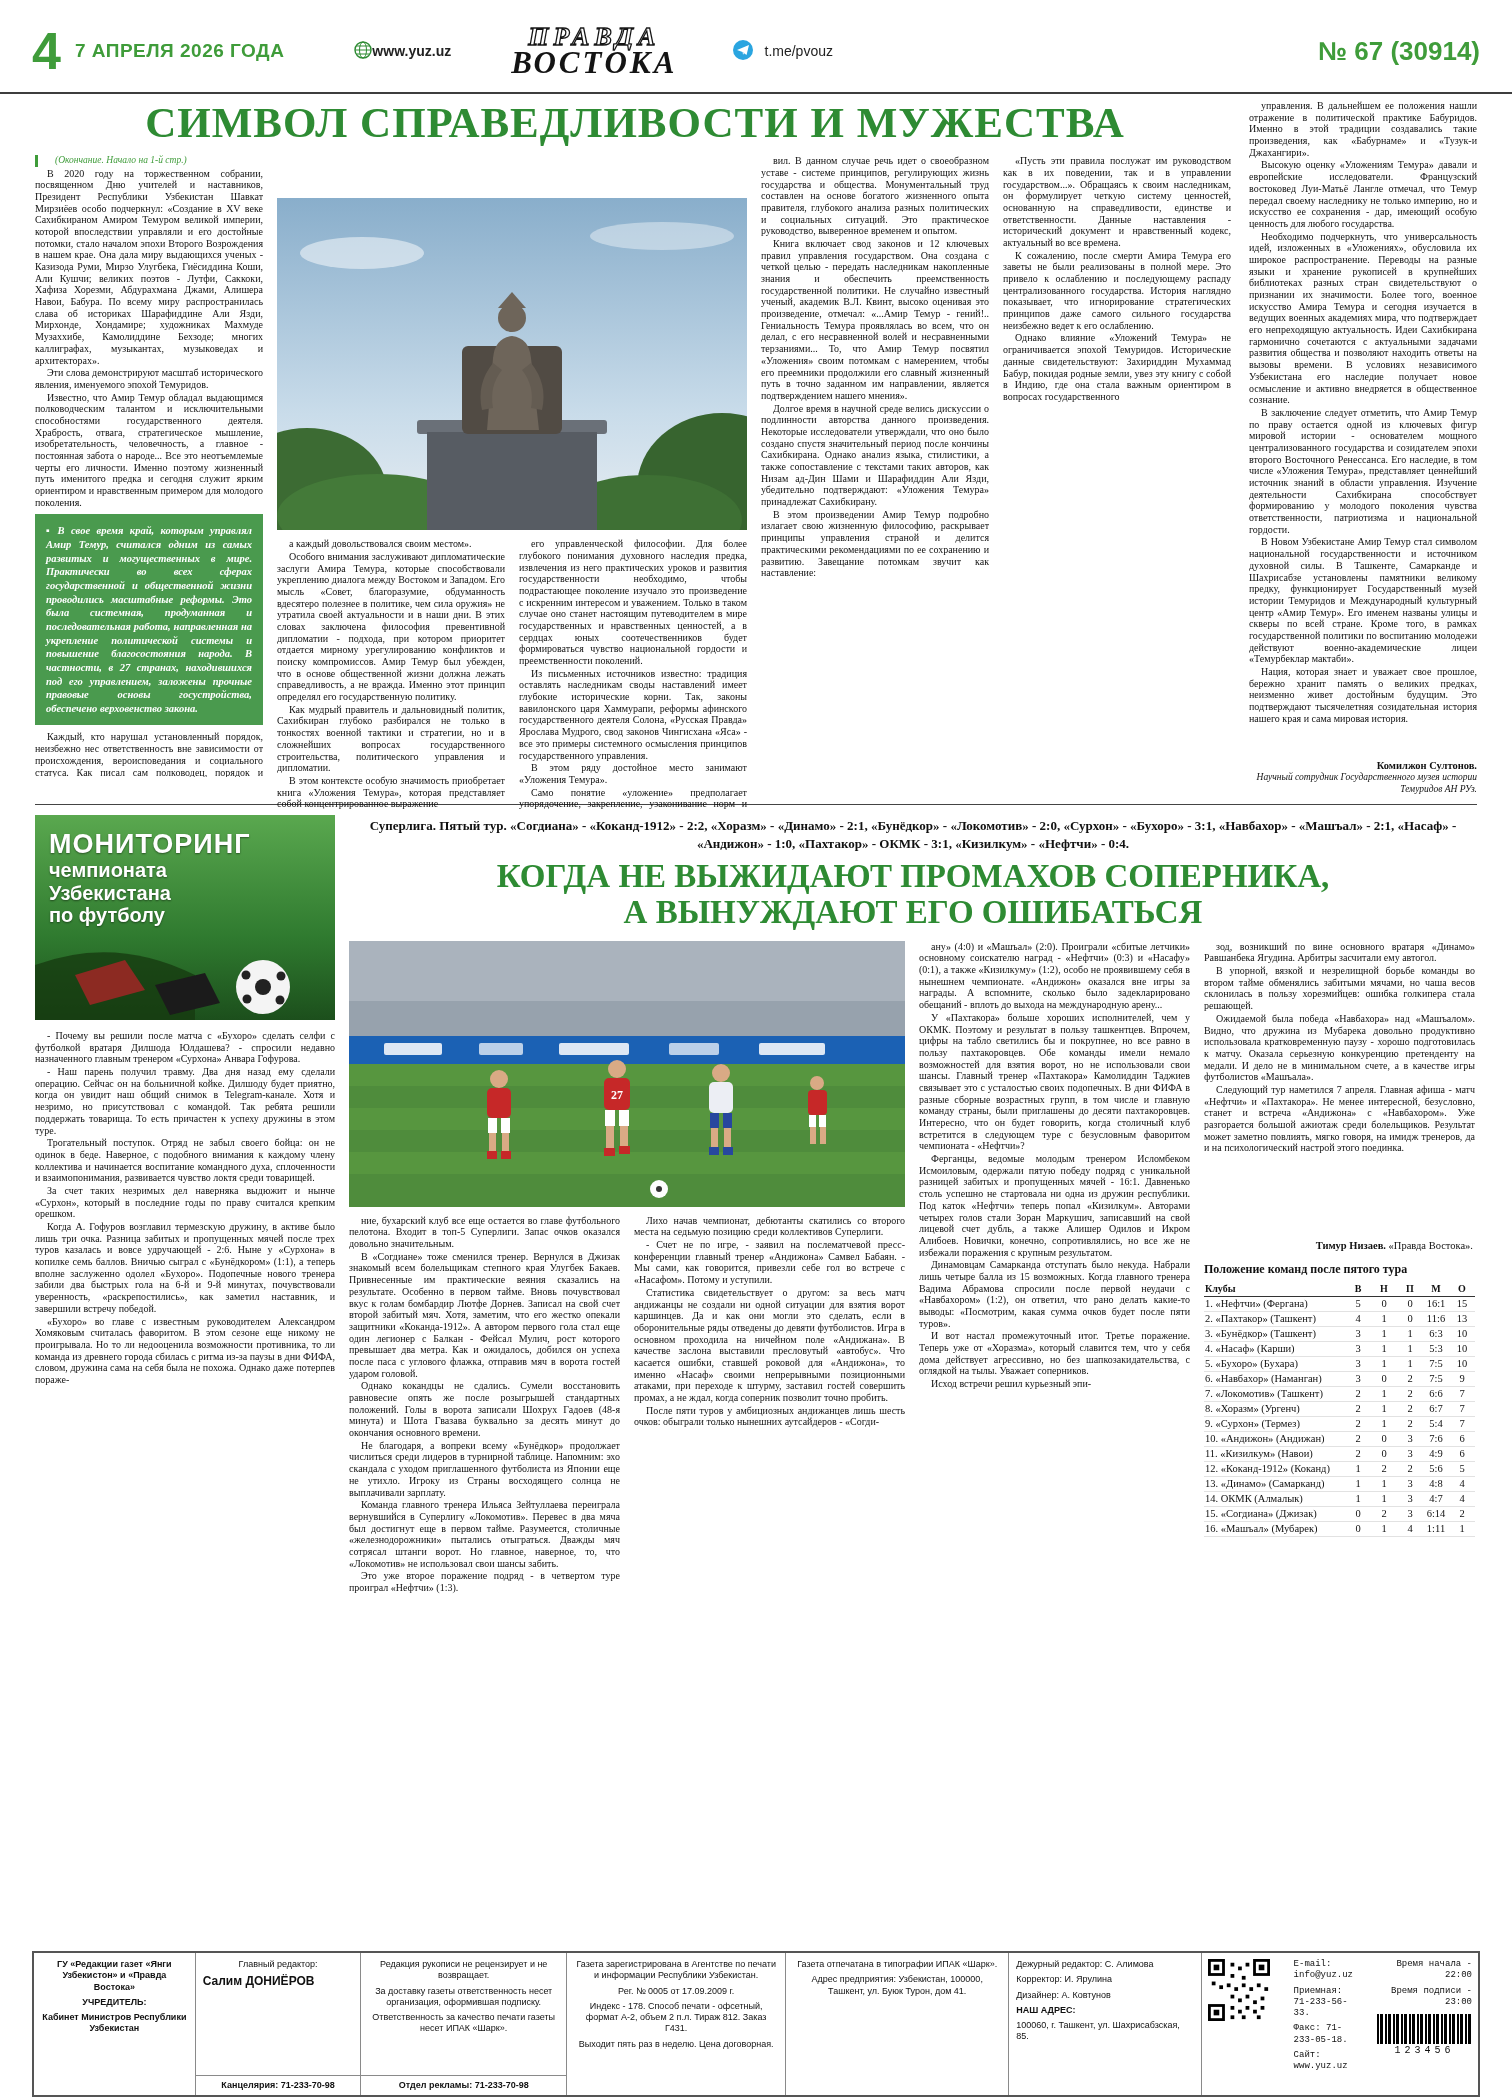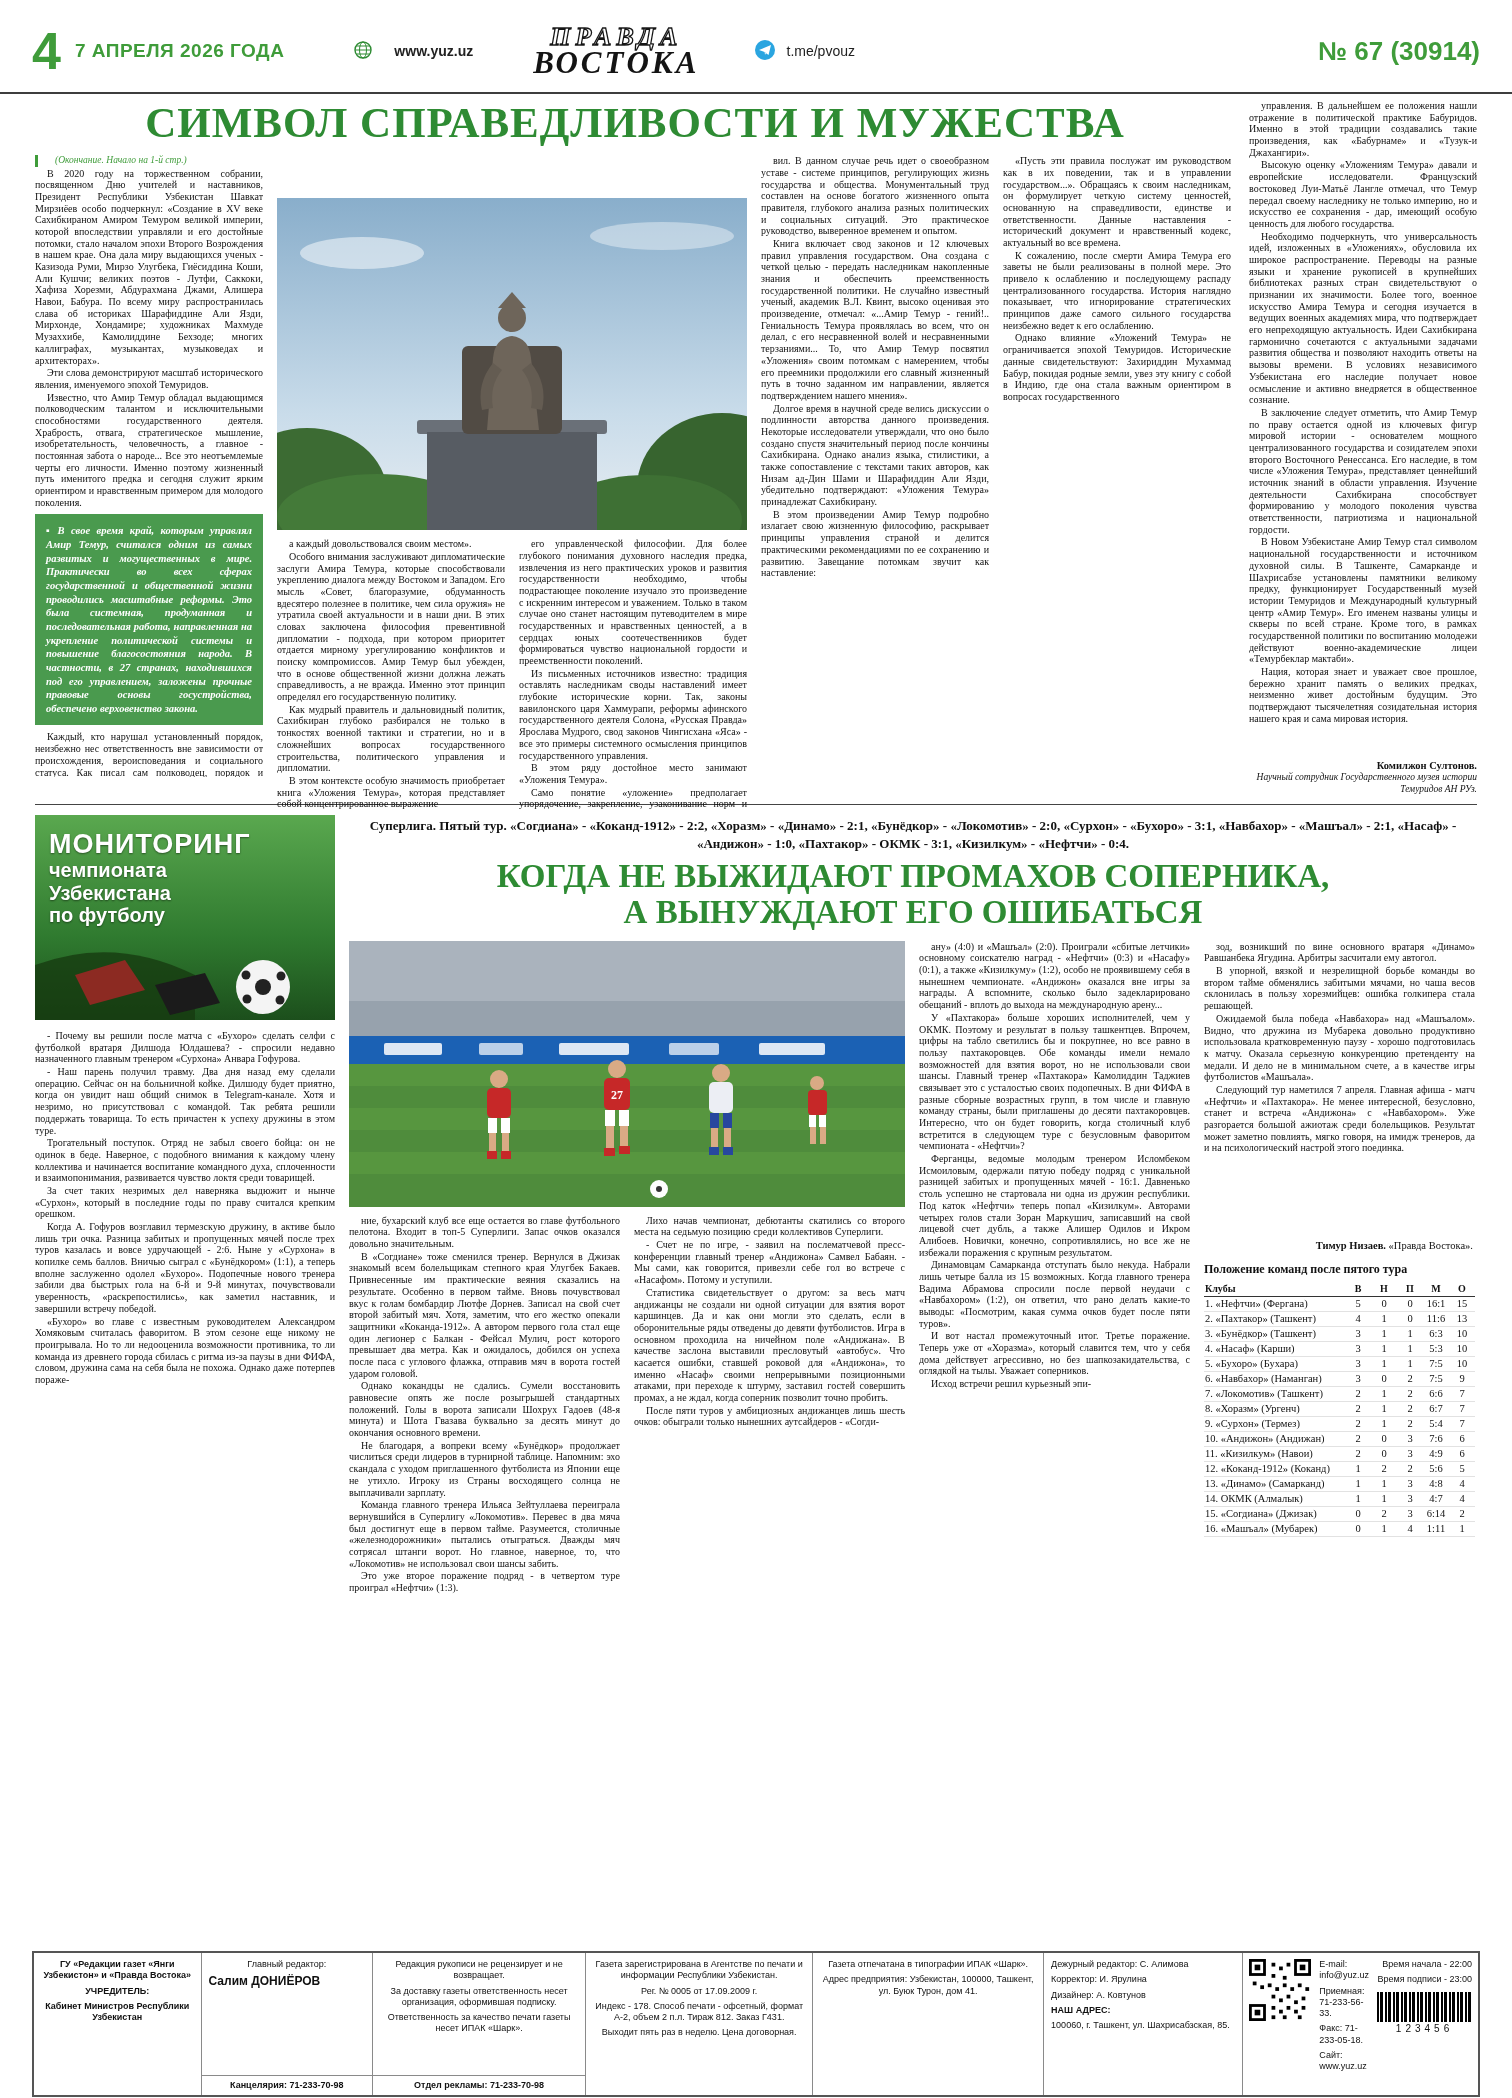--- a/index.html
+++ b/index.html
@@ -2,21 +2,21 @@
 <html lang="ru"><head>
 <meta charset="utf-8">
 <style>
   html,body{margin:0;padding:0;background:#e9e9e9;}
   .page{width:1512px;height:2098px;background:#fff;position:relative;overflow:hidden;
         font-family:"Liberation Serif",serif;color:#111;}
   
   .hdr{display:flex;align-items:center;padding:18px 32px 8px;border-bottom:2px solid #3d3d3d;height:66px;}
   .page-num{font-size:52px;font-weight:bold;color:#3f9c3a;line-height:1;margin-right:14px;font-family:"Liberation Sans",sans-serif;}
   .issue-date{font-size:19px;font-weight:bold;color:#3f9c3a;letter-spacing:.5px;font-family:"Liberation Sans",sans-serif;}
-  .site{display:flex;align-items:center;gap:22px;margin-left:70px;font-family:"Liberation Sans",sans-serif;font-size:14px;font-weight:bold;color:#222;}
+  .site{display:flex;align-items:center;gap:0;margin-left:70px;font-family:"Liberation Sans",sans-serif;font-size:14px;font-weight:bold;color:#222;}
   .logo{margin-left:60px;text-align:center;line-height:1;}
   .logo-top{font-style:italic;font-weight:bold;font-size:26px;letter-spacing:5px;color:#fff;-webkit-text-stroke:1.3px #151515;text-stroke:1.3px #151515;}
   .logo-bottom{font-style:italic;font-weight:bold;font-size:31px;letter-spacing:3px;color:#141414;margin-top:-3px;}
   .tg{display:flex;align-items:center;gap:12px;margin-left:55px;font-family:"Liberation Sans",sans-serif;font-size:14px;color:#222;}
   .issue-no{margin-left:auto;font-size:26px;font-weight:bold;color:#3f9c3a;font-family:"Liberation Sans",sans-serif;}
   
   .main-zone{display:flex;gap:14px;padding:6px 35px 0;height:696px;}
   .mz-left{width:1200px;}
   .main-headline{font-size:43px;font-weight:bold;color:#2e8b33;text-align:center;margin:0 0 10px;letter-spacing:1px;line-height:1.05;}
   .art-cols{display:flex;gap:14px;height:622px;}
@@ -71,21 +71,21 @@
   .footer{margin:8px 32px 0;border:2px solid #555;display:flex;height:142px;
           font-family:"Liberation Sans",sans-serif;font-size:9px;line-height:1.25;}
   .fcell{border-right:1px solid #8a8a8a;padding:0;display:flex;flex-direction:column;}
   .fcell:last-child{border-right:none;}
   .fpad{padding:6px 7px;flex:1;}
   .fsub{border-top:1px solid #8a8a8a;padding:4px 7px;text-align:center;font-weight:bold;}
   .fcell .t-center{text-align:center;}
   .fcell .b{font-weight:bold;}
   .fcell p{margin:0 0 4px;}
   .f1{width:168px;}.f2{width:172px;}.f3{width:214px;gap:21px;}.f4{width:228px;}.f5{width:232px;}.f6{width:200px;}.f7{flex:1;}
-  .f7-inner{display:flex;gap:8px;padding:6px;}
+  .f7-inner{display:flex;gap:24px;padding:6px;font-family:Liberation Mono, monospace;}
   .f7-texts{font-size:9px;}
   .barcode{width:95px;height:30px;margin-top:6px;background:repeating-linear-gradient(90deg,#000 0 2px,#fff 2px 3px,#000 3px 6px,#fff 6px 8px);}
   .barcode-num{font-size:10px;letter-spacing:4px;text-align:center;margin-top:1px;}
   .f7-right{margin-left:auto;text-align:right;}
   .editor-name{font-size:12px;font-weight:bold;text-align:left;margin-top:4px;}
   .small-icon{display:inline-block;vertical-align:middle;}
 </style>
 </head>
 <body>
 

